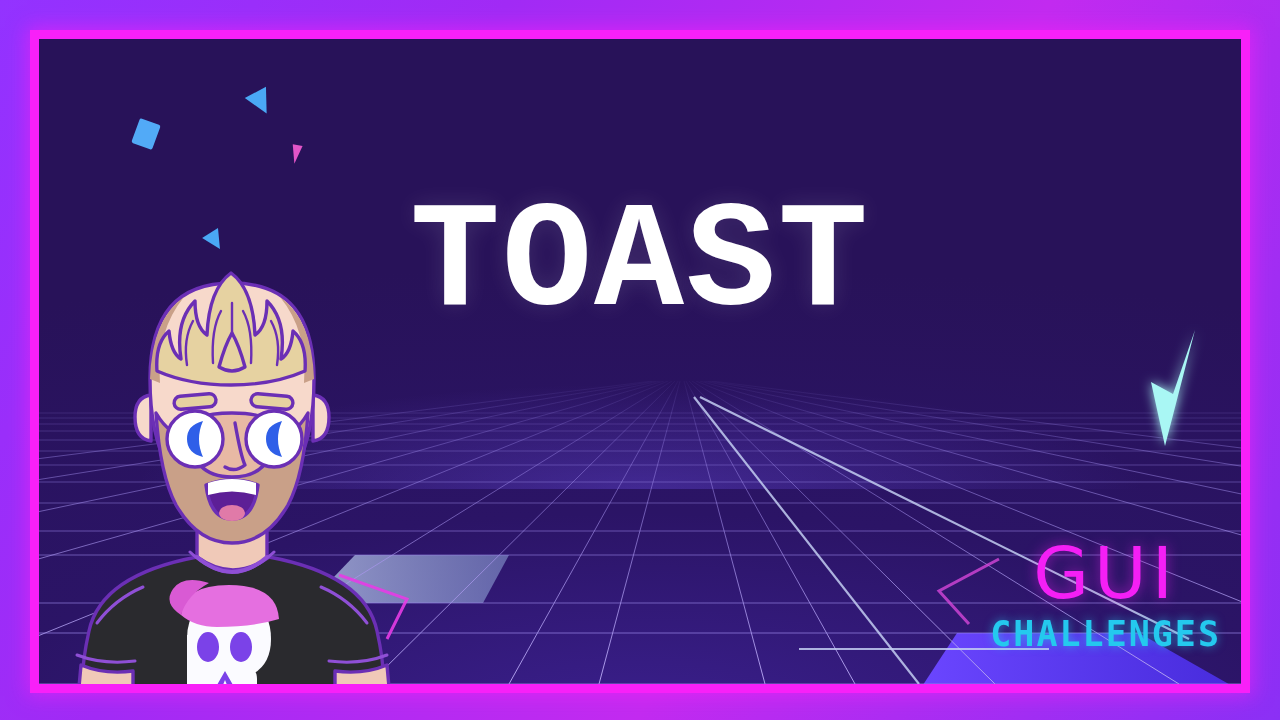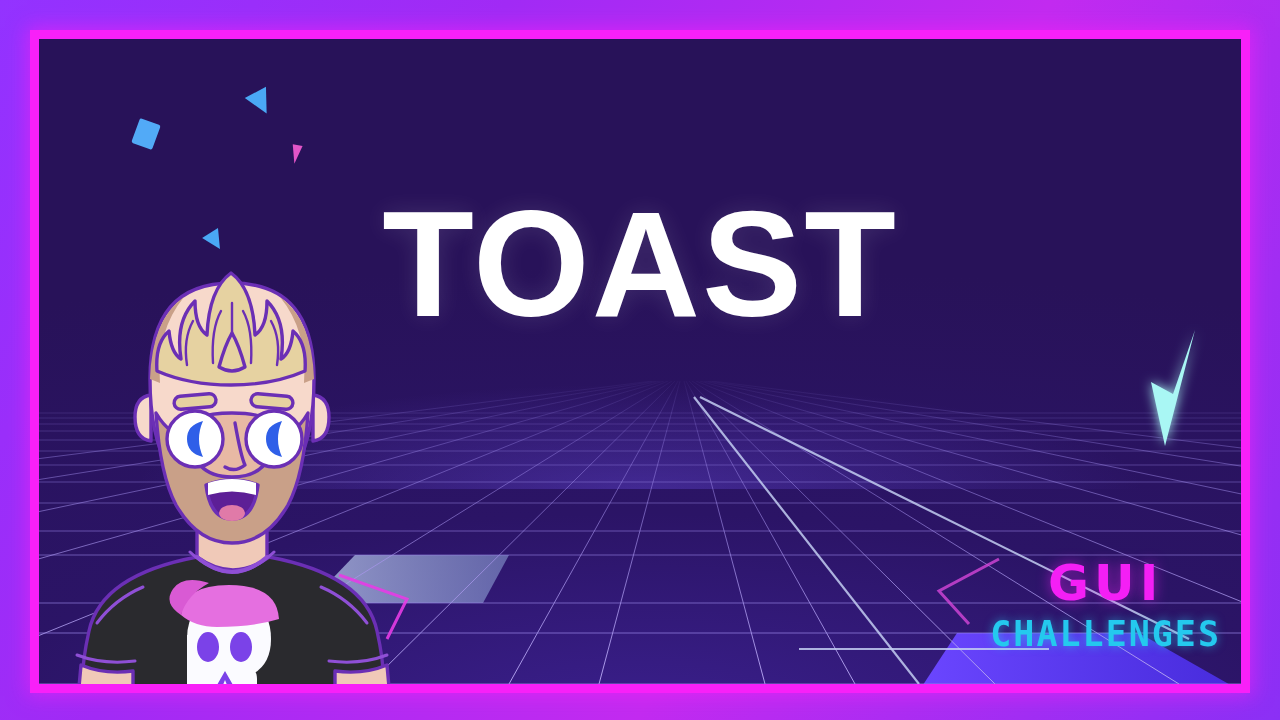--- a/index.html
+++ b/index.html
@@ -42,35 +42,35 @@
 
   
   #title{
     position:absolute;left:0;right:0;top:150px;
     text-align:center;
     color:#ffffff;
     font-weight:bold;
     font-size:150px;
     letter-spacing:2px;
     line-height:1;
-    font-family:Liberation Sans, sans-serif;
+    font-family:Liberation Mono, monospace;
     text-shadow:0 0 24px rgba(255,255,255,.12);
     user-select:none;
   }
   
   #brand{
     position:absolute;right:20px;bottom:32px;
     text-align:center;
     user-select:none;
   }
   #brand .gui{
     display:block;
     color:#f41ff5;
-    font-size:50px;
-    font-weight:bold;
+    font-size:72px;
+    font-weight:normal;
     letter-spacing:5px;
     line-height:.92;
     text-shadow:0 0 14px rgba(244,31,245,.55);
     font-family:"DejaVu Sans", sans-serif;
   }
   #brand .challenges{
     display:block;
     color:#24c9ee;
     font-size:35px;
     font-weight:bold;

